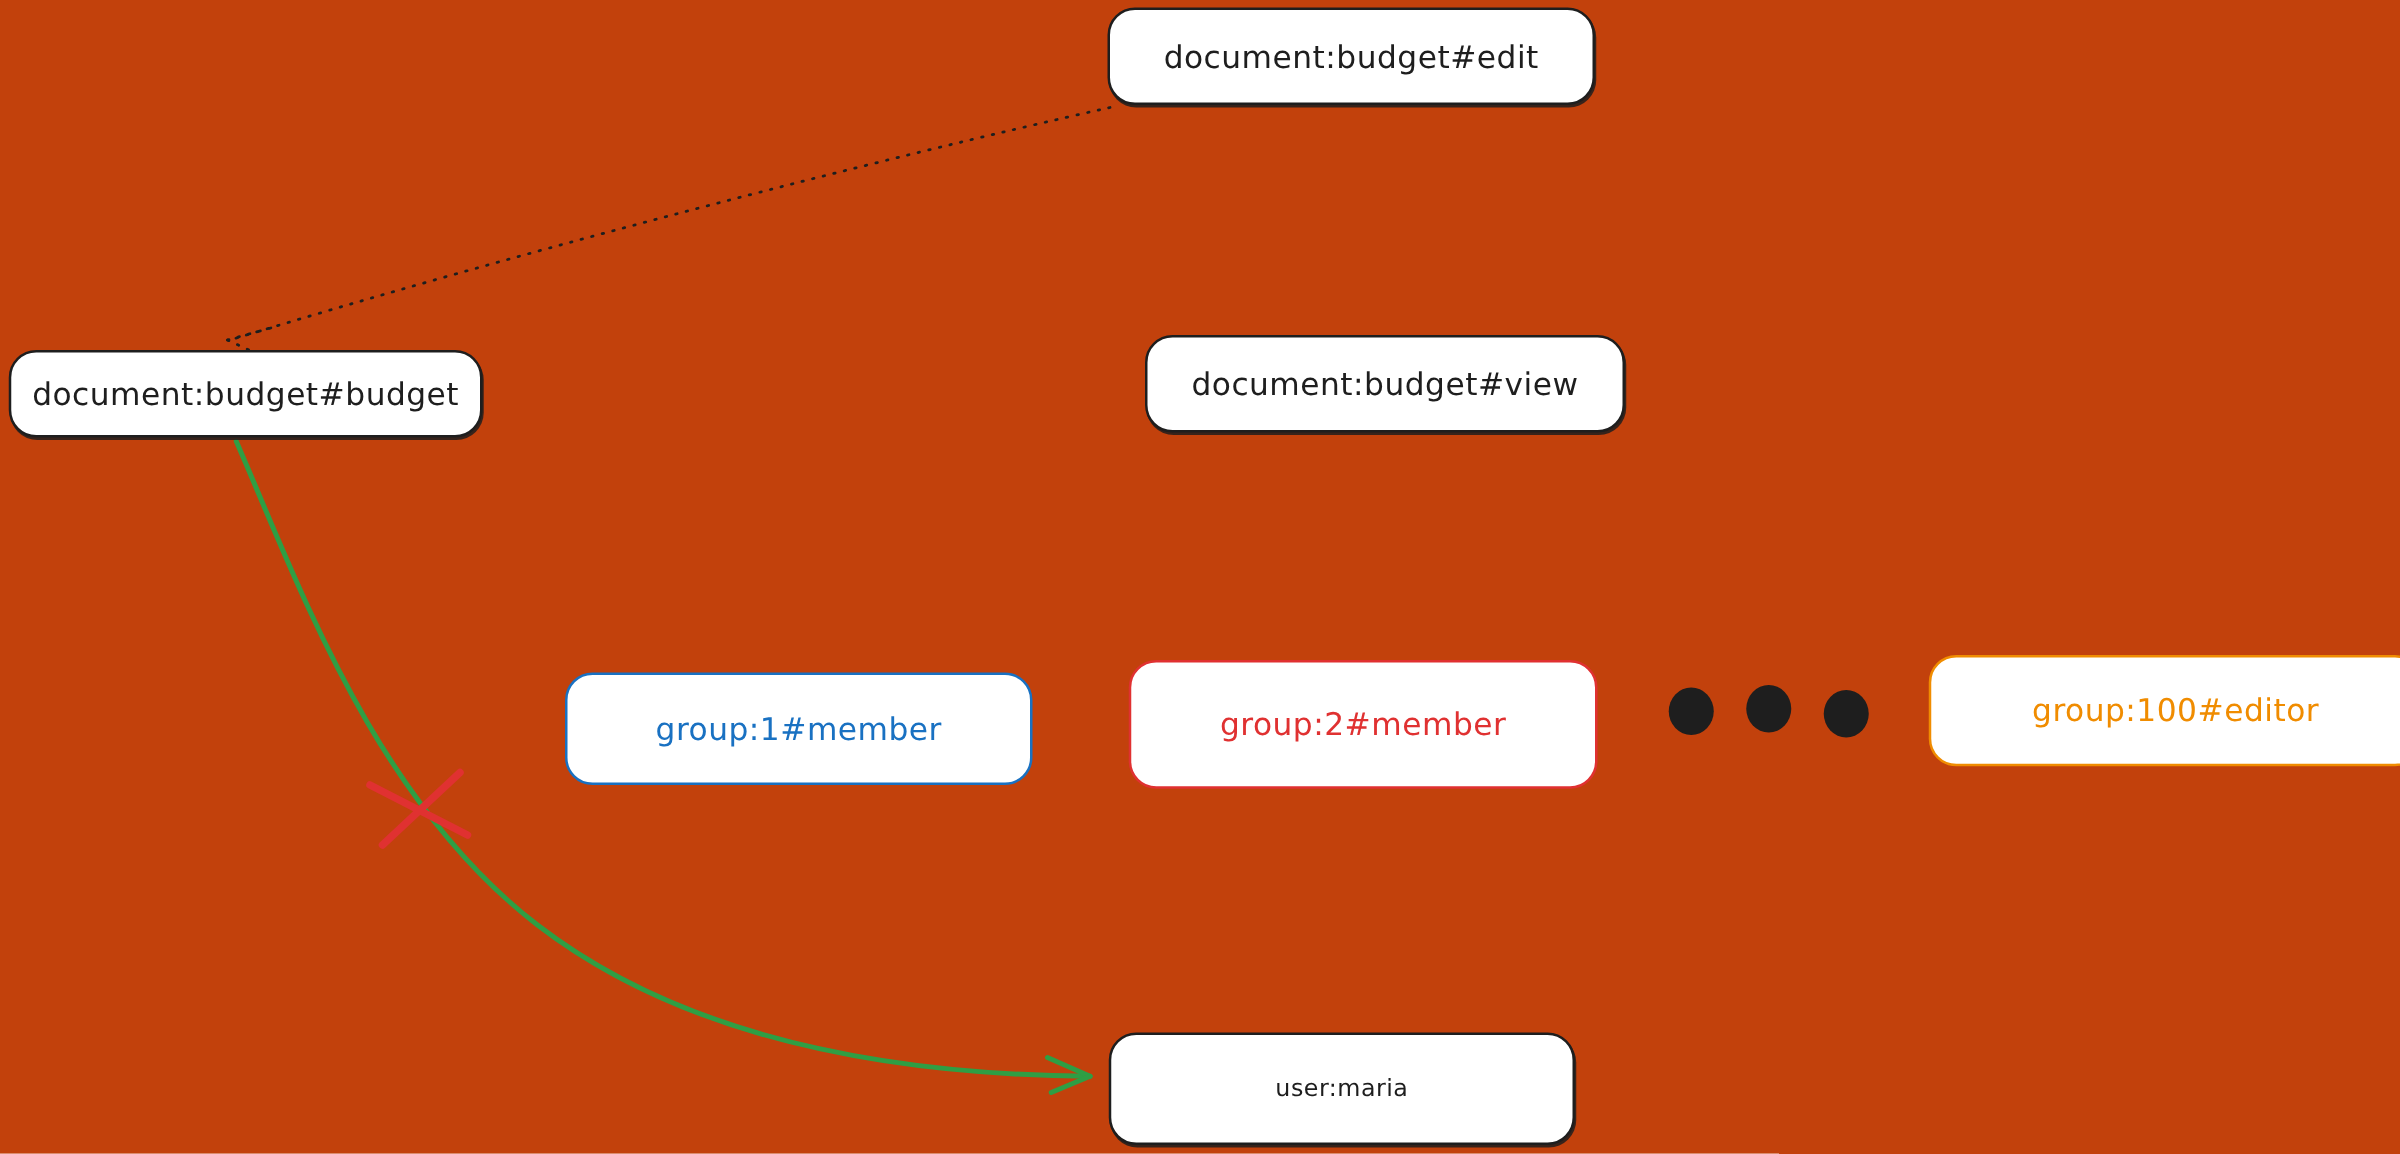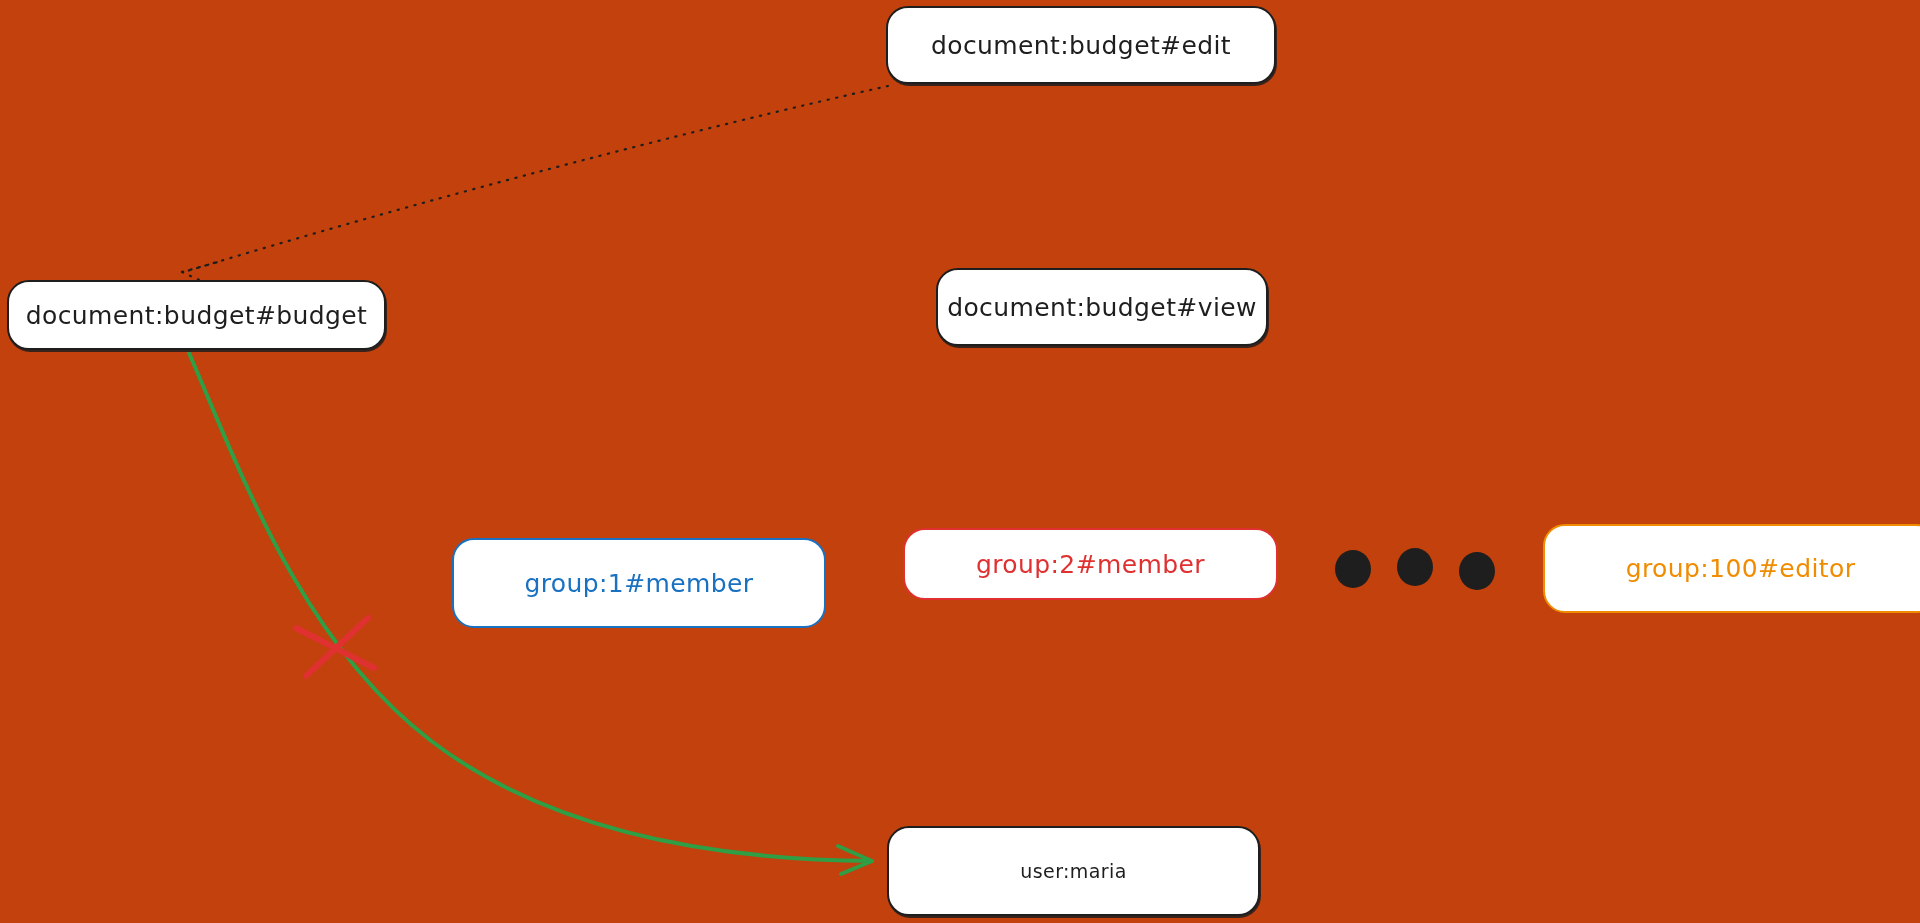--- a/index.html
+++ b/index.html
@@ -120,29 +120,29 @@
   </svg>
 
   <div class="node black" style="left:886px; top:6px; width:390px; height:78px; font-size:25px;">
     <span class="label">document:budget#edit</span>
   </div>
 
   <div class="node black" style="left:7px; top:280px; width:379px; height:70px; font-size:25px;">
     <span class="label">document:budget#budget</span>
   </div>
 
-  <div class="node black" style="left:936px; top:268px; width:332px; height:78px; font-size:25px;">
+  <div class="node black" style="left:916px; top:268px; width:384px; height:78px; font-size:25px;">
     <span class="label">document:budget#view</span>
   </div>
 
   <div class="node blue" style="left:452px; top:538px; width:374px; height:90px; font-size:25px;align-items:center;">
     <span class="label">group:1#member</span>
   </div>
 
-  <div class="node red" style="left:903px; top:528px; width:375px; height:72px; font-size:25px;">
+  <div class="node red" style="left:903px; top:528px; width:375px; height:103px; font-size:25px;">
     <span class="label">group:2#member</span>
   </div>
 
   <div class="dot" style="left:1335px; top:550px; width:36px; height:38px;"></div>
   <div class="dot" style="left:1397px; top:548px; width:36px; height:38px;"></div>
   <div class="dot" style="left:1459px; top:552px; width:36px; height:38px;"></div>
 
   <div class="node orange" style="left:1543px; top:524px; width:395px; height:89px; font-size:25px;">
     <span class="label">group:100#editor</span>
   </div>

